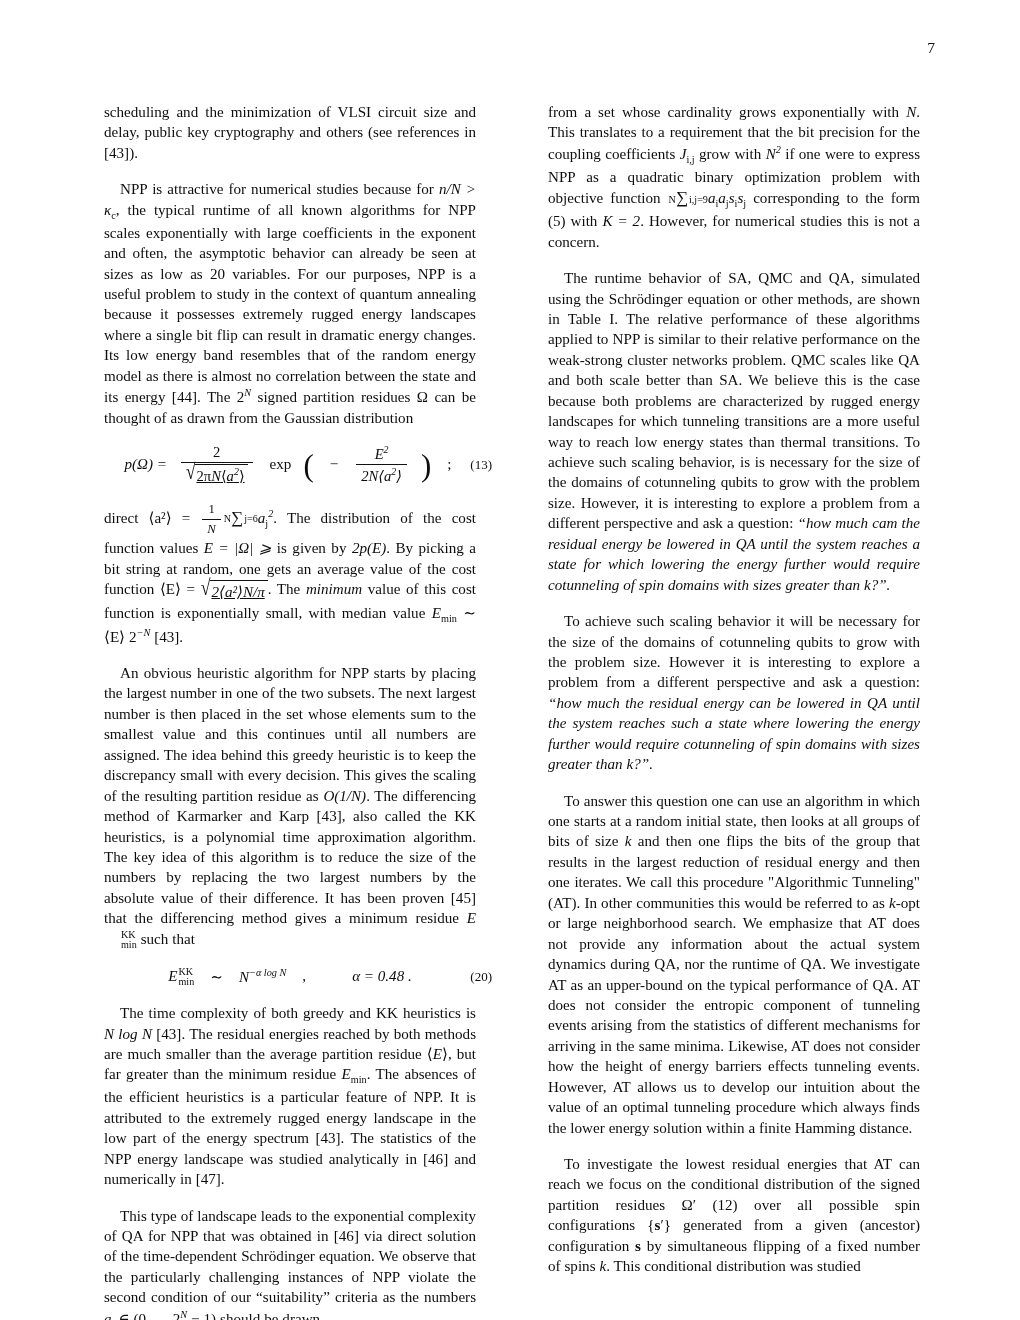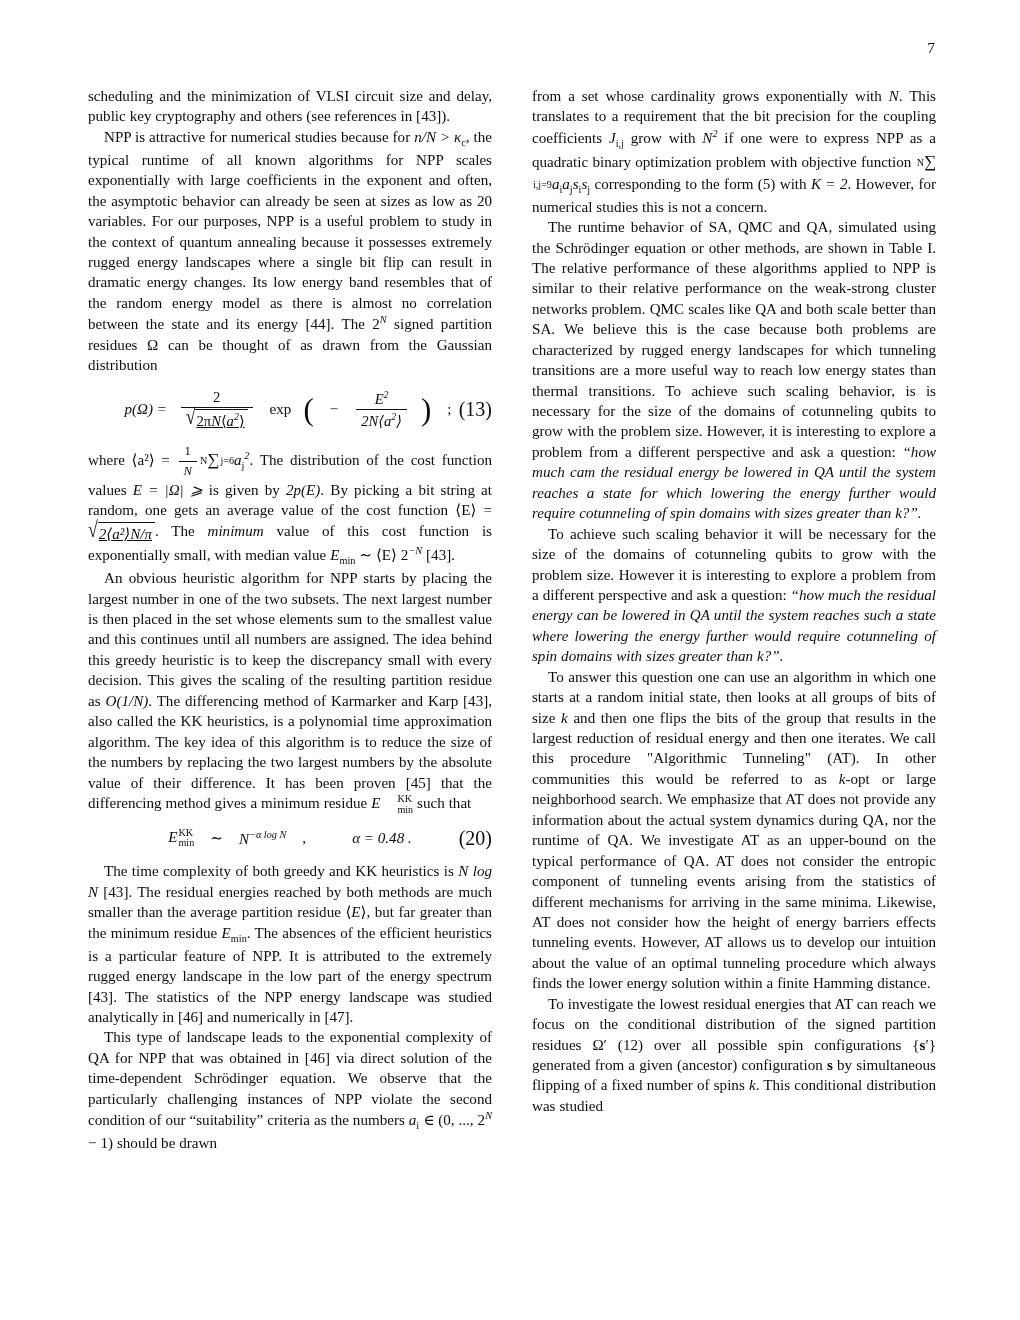--- a/index.html
+++ b/index.html
@@ -33,21 +33,21 @@
     left: 88px;
     top: 86px;
     width: 848px;
     display: flex;
     gap: 40px;
   }
   .col {
     width: 404px;
   }
   p.body {
-    margin: 0;
+    margin: 16px;
     font-size: 15.1px;
     line-height: 1.355;
     text-align: justify;
     text-indent: 16px;
     hyphens: manual;
     -webkit-hyphens: manual;
     word-spacing: 0.01em;
   }
   p.body.noindent {
     text-indent: 0;
@@ -60,21 +60,21 @@
     position: relative;
     margin: 13px 0 13px 0;
     font-size: 15.1px;
     text-align: center;
   }
   .eqnum {
     position: absolute;
     right: 0;
     top: 50%;
     transform: translateY(-50%);
-    font-size: 20px;
+    font-size: 13px;
     text-align: right;
   }
   .mathrow {
     display: inline-flex;
     align-items: center;
     justify-content: center;
     gap: 12px;
     font-style: italic;
   }
   .mi { font-style: italic; }
@@ -169,21 +169,21 @@
           <span class="frac">
             <span class="num"><span class="mi">E</span><sup class="sm upr">2</sup></span>
             <span class="den">2<span class="mi">N</span>⟨<span class="mi">a</span><sup class="sm upr">2</sup>⟩</span>
           </span>
           <span class="paren">)</span>
           <span class="mo">;</span>
         </span>
         <span class="eqnum">(13)</span>
       </div>
 
-      <p class="body noindent"><span>where </span><span class="upr">⟨a²⟩ =</span> <span class="frac" style="font-size:0.84em;">
+      <p class="body noindent"><span>direct </span><span class="upr">⟨a²⟩ =</span> <span class="frac" style="font-size:0.84em;">
             <span class="num">1</span>
             <span class="den mi">N</span>
           </span><span class="subsup">
             <span class="up">N</span>
           </span><span style="font-style:normal;font-size:1.12em;">∑</span><span class="subsup">
             <span class="dn">j=6</span>
           </span><span class="mi"><span>a</span><sub class="sm mi">j</sub><sup class="sm upr">2</sup></span><span>. The distribution of the cost function values </span><span class="mi">E = |Ω| ⩾</span><span> is given by </span><span class="mi">2p(E)</span><span>. By picking a bit string at random, one gets an average value of the cost function </span><span class="upr">⟨E⟩ =</span> <span class="sqrt">
             <span class="radical">√</span>
             <span class="radicand mi">2⟨a²⟩N/π</span>
           </span><span>. The </span><em>minimum</em><span> value of this cost function is exponentially small, with median value </span><span class="mi"><span>E</span><sub class="sm">min</sub></span> <span class="upr">∼</span> <span class="upr"><span>⟨E⟩ 2</span><sup class="sm upr">−N</sup></span><span> [43].</span></p>

